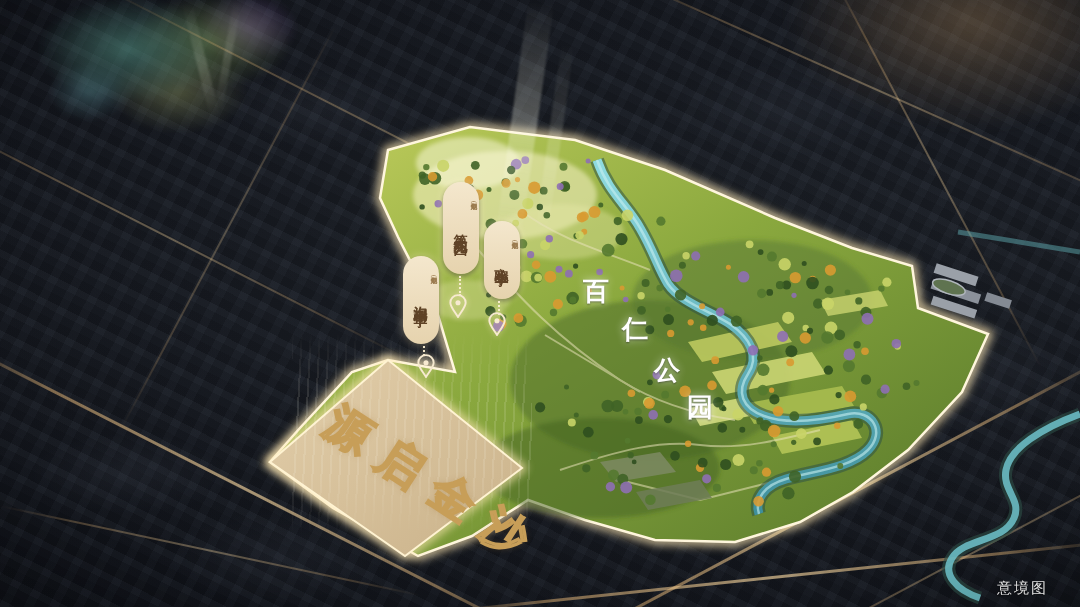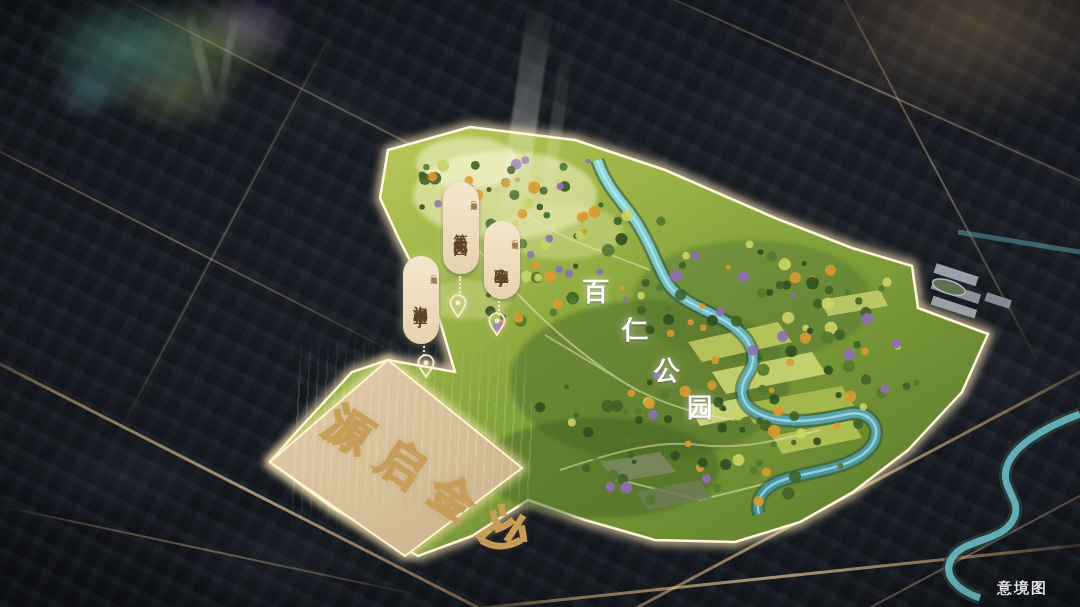--- a/index.html
+++ b/index.html
@@ -70,21 +70,21 @@
     filter:drop-shadow(0 0 3px rgba(255,240,200,.7));}
   .park-char{position:absolute;z-index:8;font-size:26px;font-weight:bold;color:#fff;
     text-shadow:0 0 8px rgba(255,255,255,.65), 0 1px 2px rgba(0,0,0,.5);letter-spacing:0;}
   .plot-name{position:absolute;left:330px;top:388px;z-index:8;
     transform:rotate(33deg);transform-origin:left center;
     font-size:45px;font-weight:bold;letter-spacing:17px;white-space:nowrap;
     color:rgba(205,168,104,.28);
     -webkit-text-stroke:2px var(--gold,#c79e58);
     text-shadow:0 0 6px rgba(160,120,60,.35);}
   .caption{position:absolute;right:32px;bottom:9px;z-index:9;font-size:15px;
-    color:#e3e3e3;letter-spacing:2px;text-shadow:0 1px 2px rgba(0,0,0,.8);font-weight:bold;}
+    color:#e3e3e3;letter-spacing:2px;text-shadow:0 1px 2px rgba(0,0,0,.8);}
 </style>
 </head>
 <body>
 
 <div class="stage" style="--pill-bg: #f4e7cd; --pill-text: #5f4326; --gold: #c79e58;">
 
   <div class="layer tex-a"></div>
   <div class="layer tex-b"></div>
   <div class="layer tex-c"></div>
   <div class="district-tl"></div>

